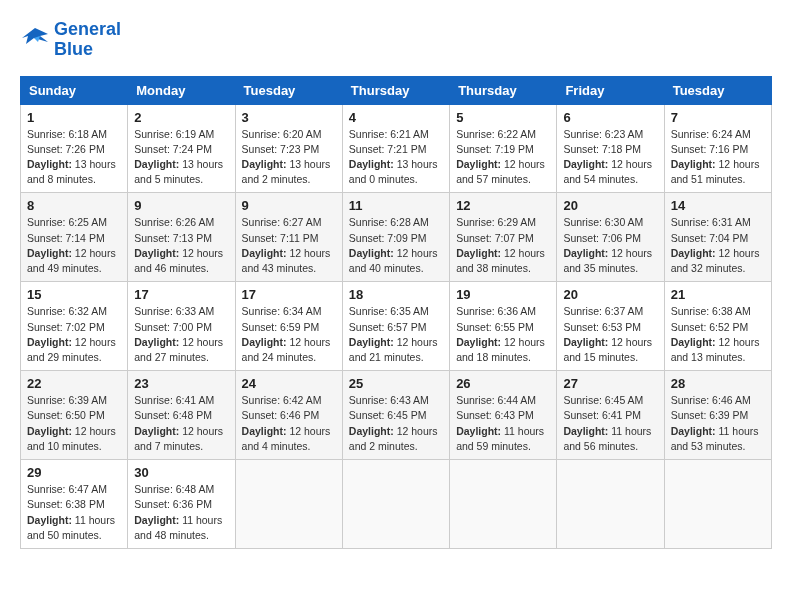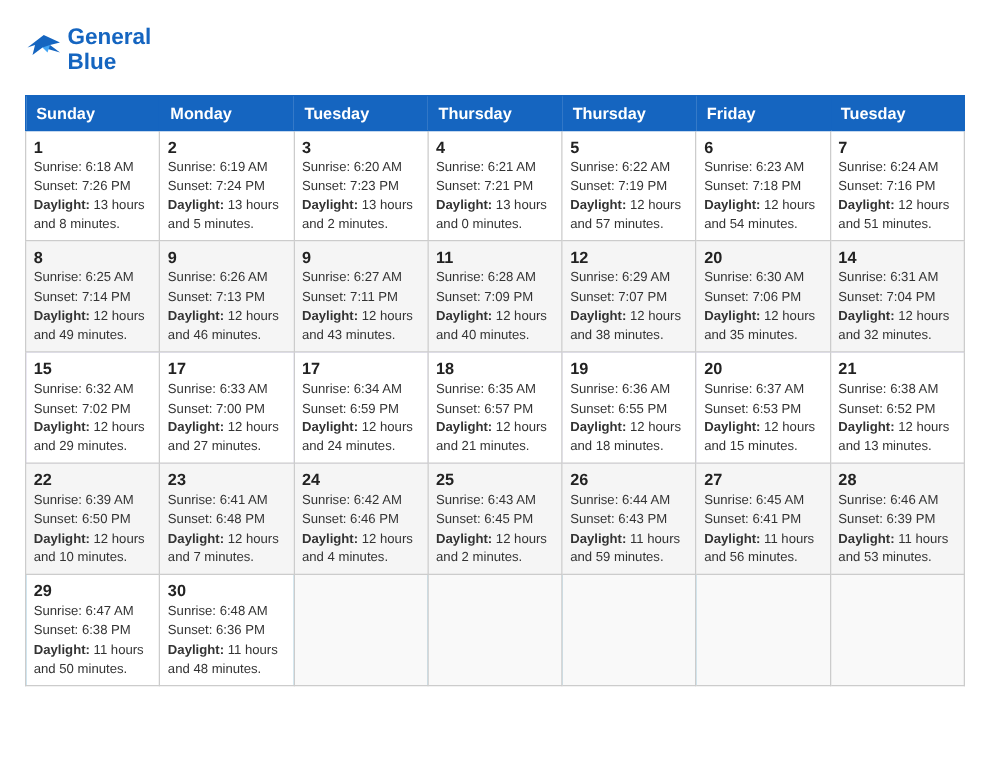--- a/index.html
+++ b/index.html
@@ -236,21 +236,21 @@
         </td>
         <td>
           <span class="day-num">27</span>
           <div class="day-info">Sunrise: 6:45 AM<br>Sunset: 6:41 PM<br><span style="font-weight: bold;">Daylight: </span>11 hours and 56 minutes.</div>
         </td>
         <td>
           <span class="day-num">28</span>
           <div class="day-info">Sunrise: 6:46 AM<br>Sunset: 6:39 PM<br><span style="font-weight: bold;">Daylight: </span>11 hours and 53 minutes.</div>
         </td>
       </tr>
-      <tr class="week-row" style="background: #0ea5e9;">
+      <tr class="week-row" style="background: #fdba74;">
         <td>
           <span class="day-num">29</span>
           <div class="day-info">Sunrise: 6:47 AM<br>Sunset: 6:38 PM<br><span style="font-weight: bold;">Daylight: </span>11 hours and 50 minutes.</div>
         </td>
         <td>
           <span class="day-num">30</span>
           <div class="day-info">Sunrise: 6:48 AM<br>Sunset: 6:36 PM<br><span style="font-weight: bold;">Daylight: </span>11 hours and 48 minutes.</div>
         </td>
         <td class="empty-cell"></td>
         <td class="empty-cell"></td>

